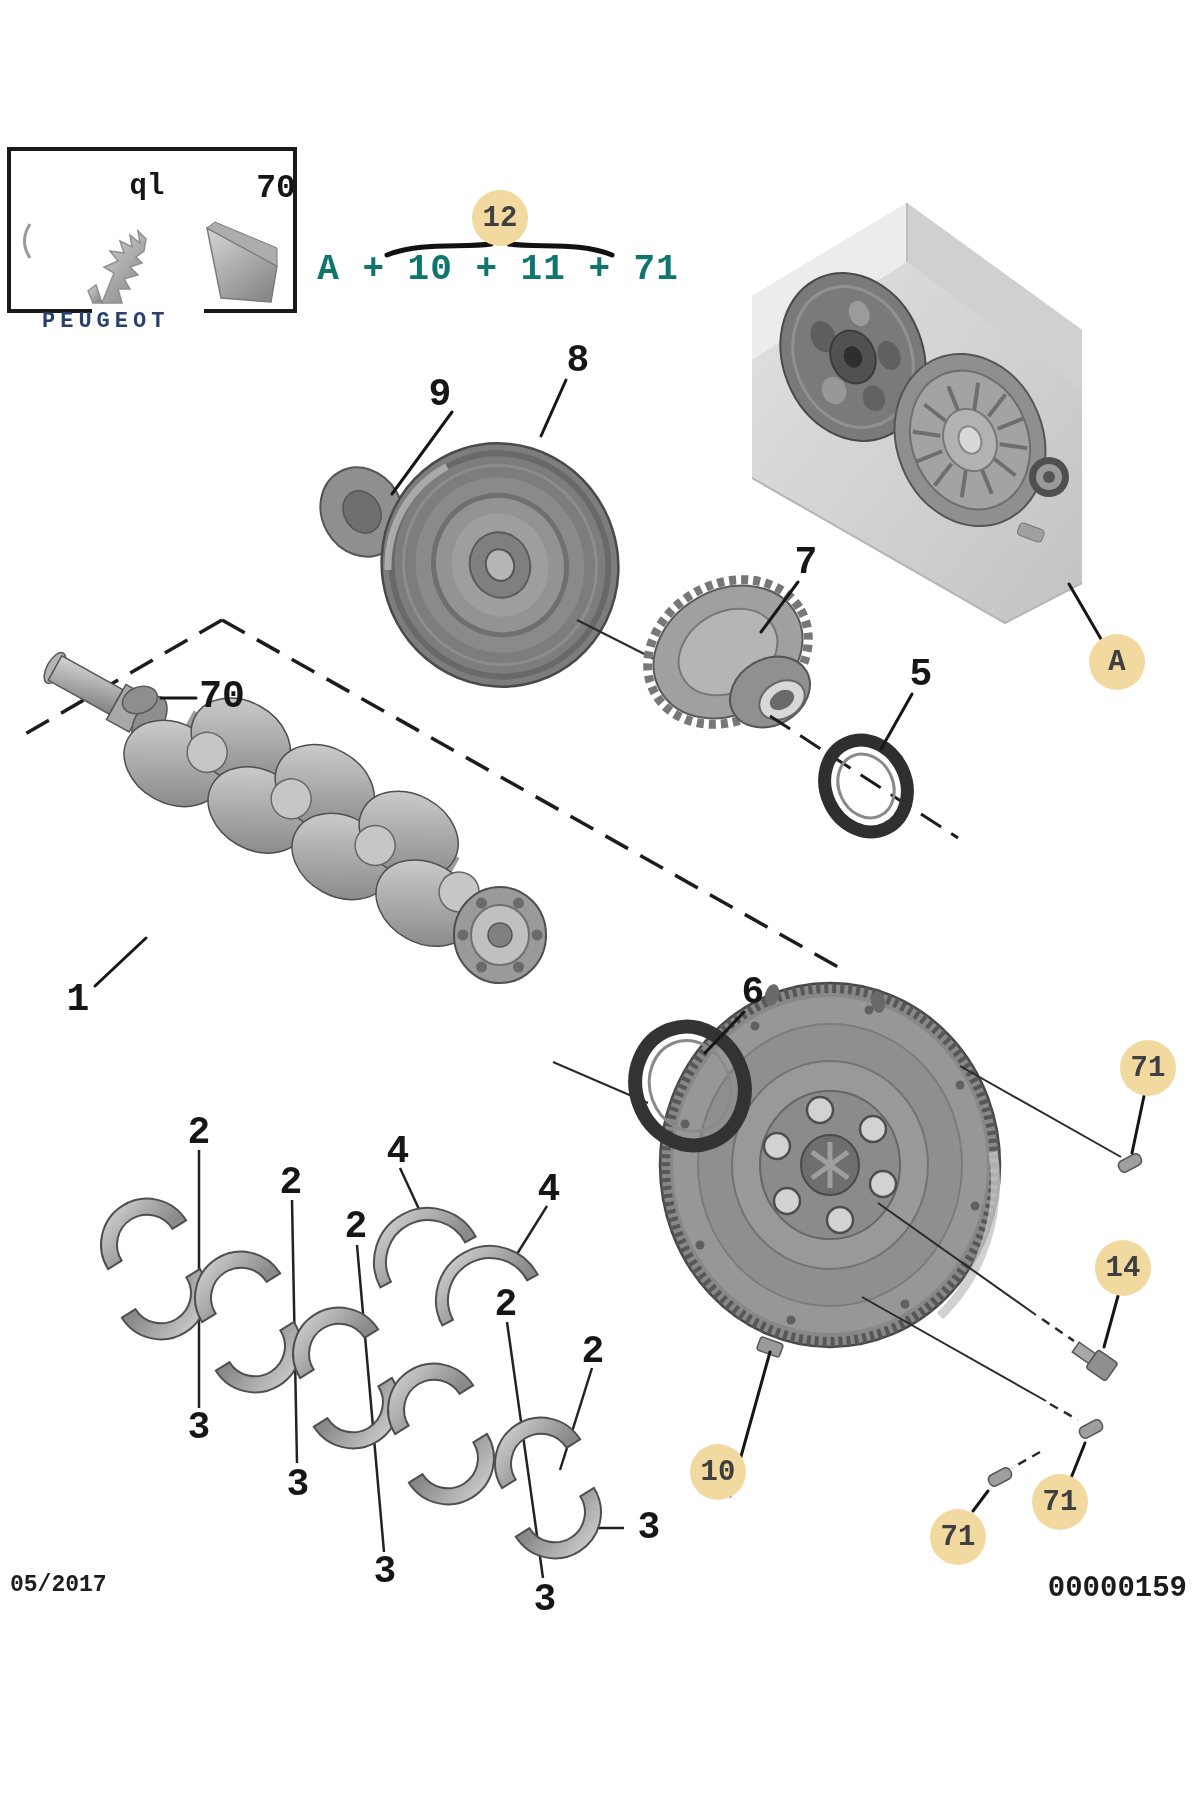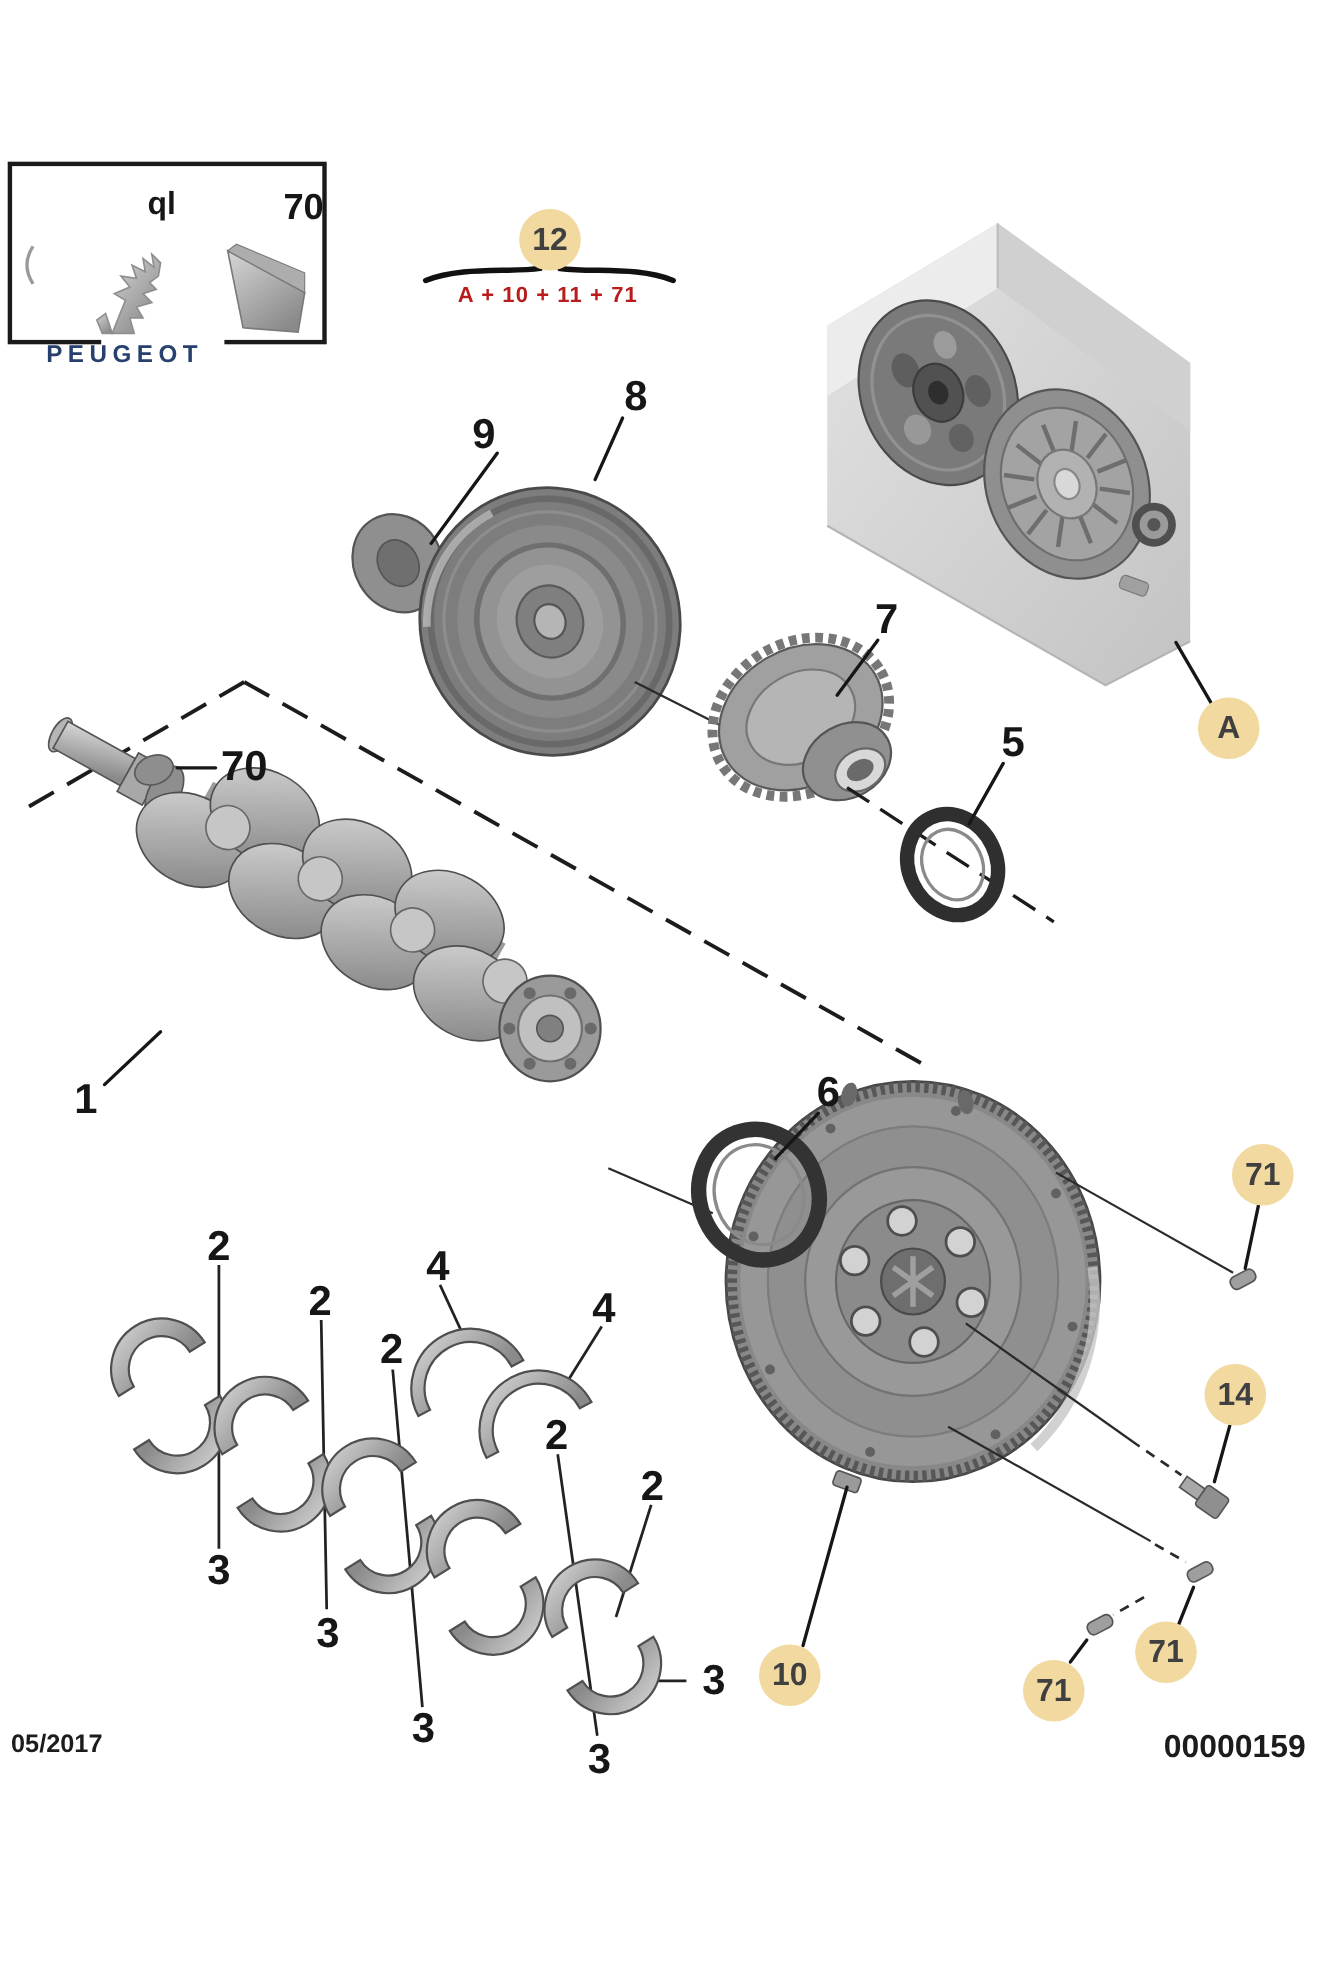--- a/index.html
+++ b/index.html
@@ -1,28 +1,28 @@
 <!DOCTYPE html>
 <html><head>
 <meta charset="utf-8">
 <style>
   html,body{margin:0;padding:0;background:#ffffff;}
   .stage{position:relative;width:1201px;height:1773px;background:#ffffff;
-         font-family:Liberation Sans, sans-serif;overflow:hidden;}
+         font-family:Liberation Mono, monospace;overflow:hidden;}
   svg.diagram{position:absolute;left:0;top:0;z-index:1;}
   .lbl{position:absolute;transform:translate(-50%,-50%);font-weight:bold;
        font-size:38px;color:#161616;line-height:1;z-index:3;}
   .lbl.box-num{font-size:33px;}
   .lbl.box-mark{font-size:29px;}
   .callout{position:absolute;width:56px;height:56px;border-radius:50%;
        background:#f1d9a0;color:#404040;font-weight:bold;font-size:29px;
        display:flex;align-items:center;justify-content:center;
        transform:translate(-50%,-50%);z-index:3;text-align:right;}
   .formula{position:absolute;transform:translate(-50%,-50%);font-weight:bold;
-       font-size:20px;letter-spacing:1px;color:#b91c1c;z-index:3;white-space:nowrap;}
+       font-size:36px;letter-spacing:1px;color:#0f766e;z-index:3;white-space:nowrap;}
   .brand{position:absolute;left:42px;top:309px;font-weight:bold;font-size:22px;
        letter-spacing:5px;color:#27406e;z-index:3;}
   .footer-date{position:absolute;left:10px;top:1572px;font-weight:bold;
        font-size:23px;color:#1c1c1c;z-index:3;}
   .footer-doc{position:absolute;right:14px;top:1572px;font-weight:bold;
        font-size:29px;color:#1c1c1c;z-index:3;}
 </style>
 </head>
 <body>
 
@@ -293,21 +293,21 @@
 <div class="lbl box-num" style="left:276px;top:188px;">70</div>
 <div class="brand">PEUGEOT</div>
 
 <div class="callout" style="left:500px;top:218px;">12</div>
 <div class="formula" style="left:498px;top:269px;">A + 10 + 11 + 71</div>
 <div class="callout" style="left:1117px;top:662px;">A</div>
 <div class="callout" style="left:1148px;top:1068px;">71</div>
 <div class="callout" style="left:1123px;top:1268px;">14</div>
 <div class="callout" style="left:1060px;top:1502px;">71</div>
 <div class="callout" style="left:958px;top:1537px;">71</div>
-<div class="callout" style="left:718px;top:1523px;">10</div>
+<div class="callout" style="left:718px;top:1472px;">10</div>
 
 <div class="lbl" style="left:440px;top:395px;">9</div>
 <div class="lbl" style="left:578px;top:361px;">8</div>
 <div class="lbl" style="left:806px;top:563px;">7</div>
 <div class="lbl" style="left:921px;top:675px;">5</div>
 <div class="lbl" style="left:222px;top:697px;">70</div>
 <div class="lbl" style="left:78px;top:1000px;">1</div>
 <div class="lbl" style="left:753px;top:993px;">6</div>
 
 <div class="lbl" style="left:199px;top:1133px;">2</div>

